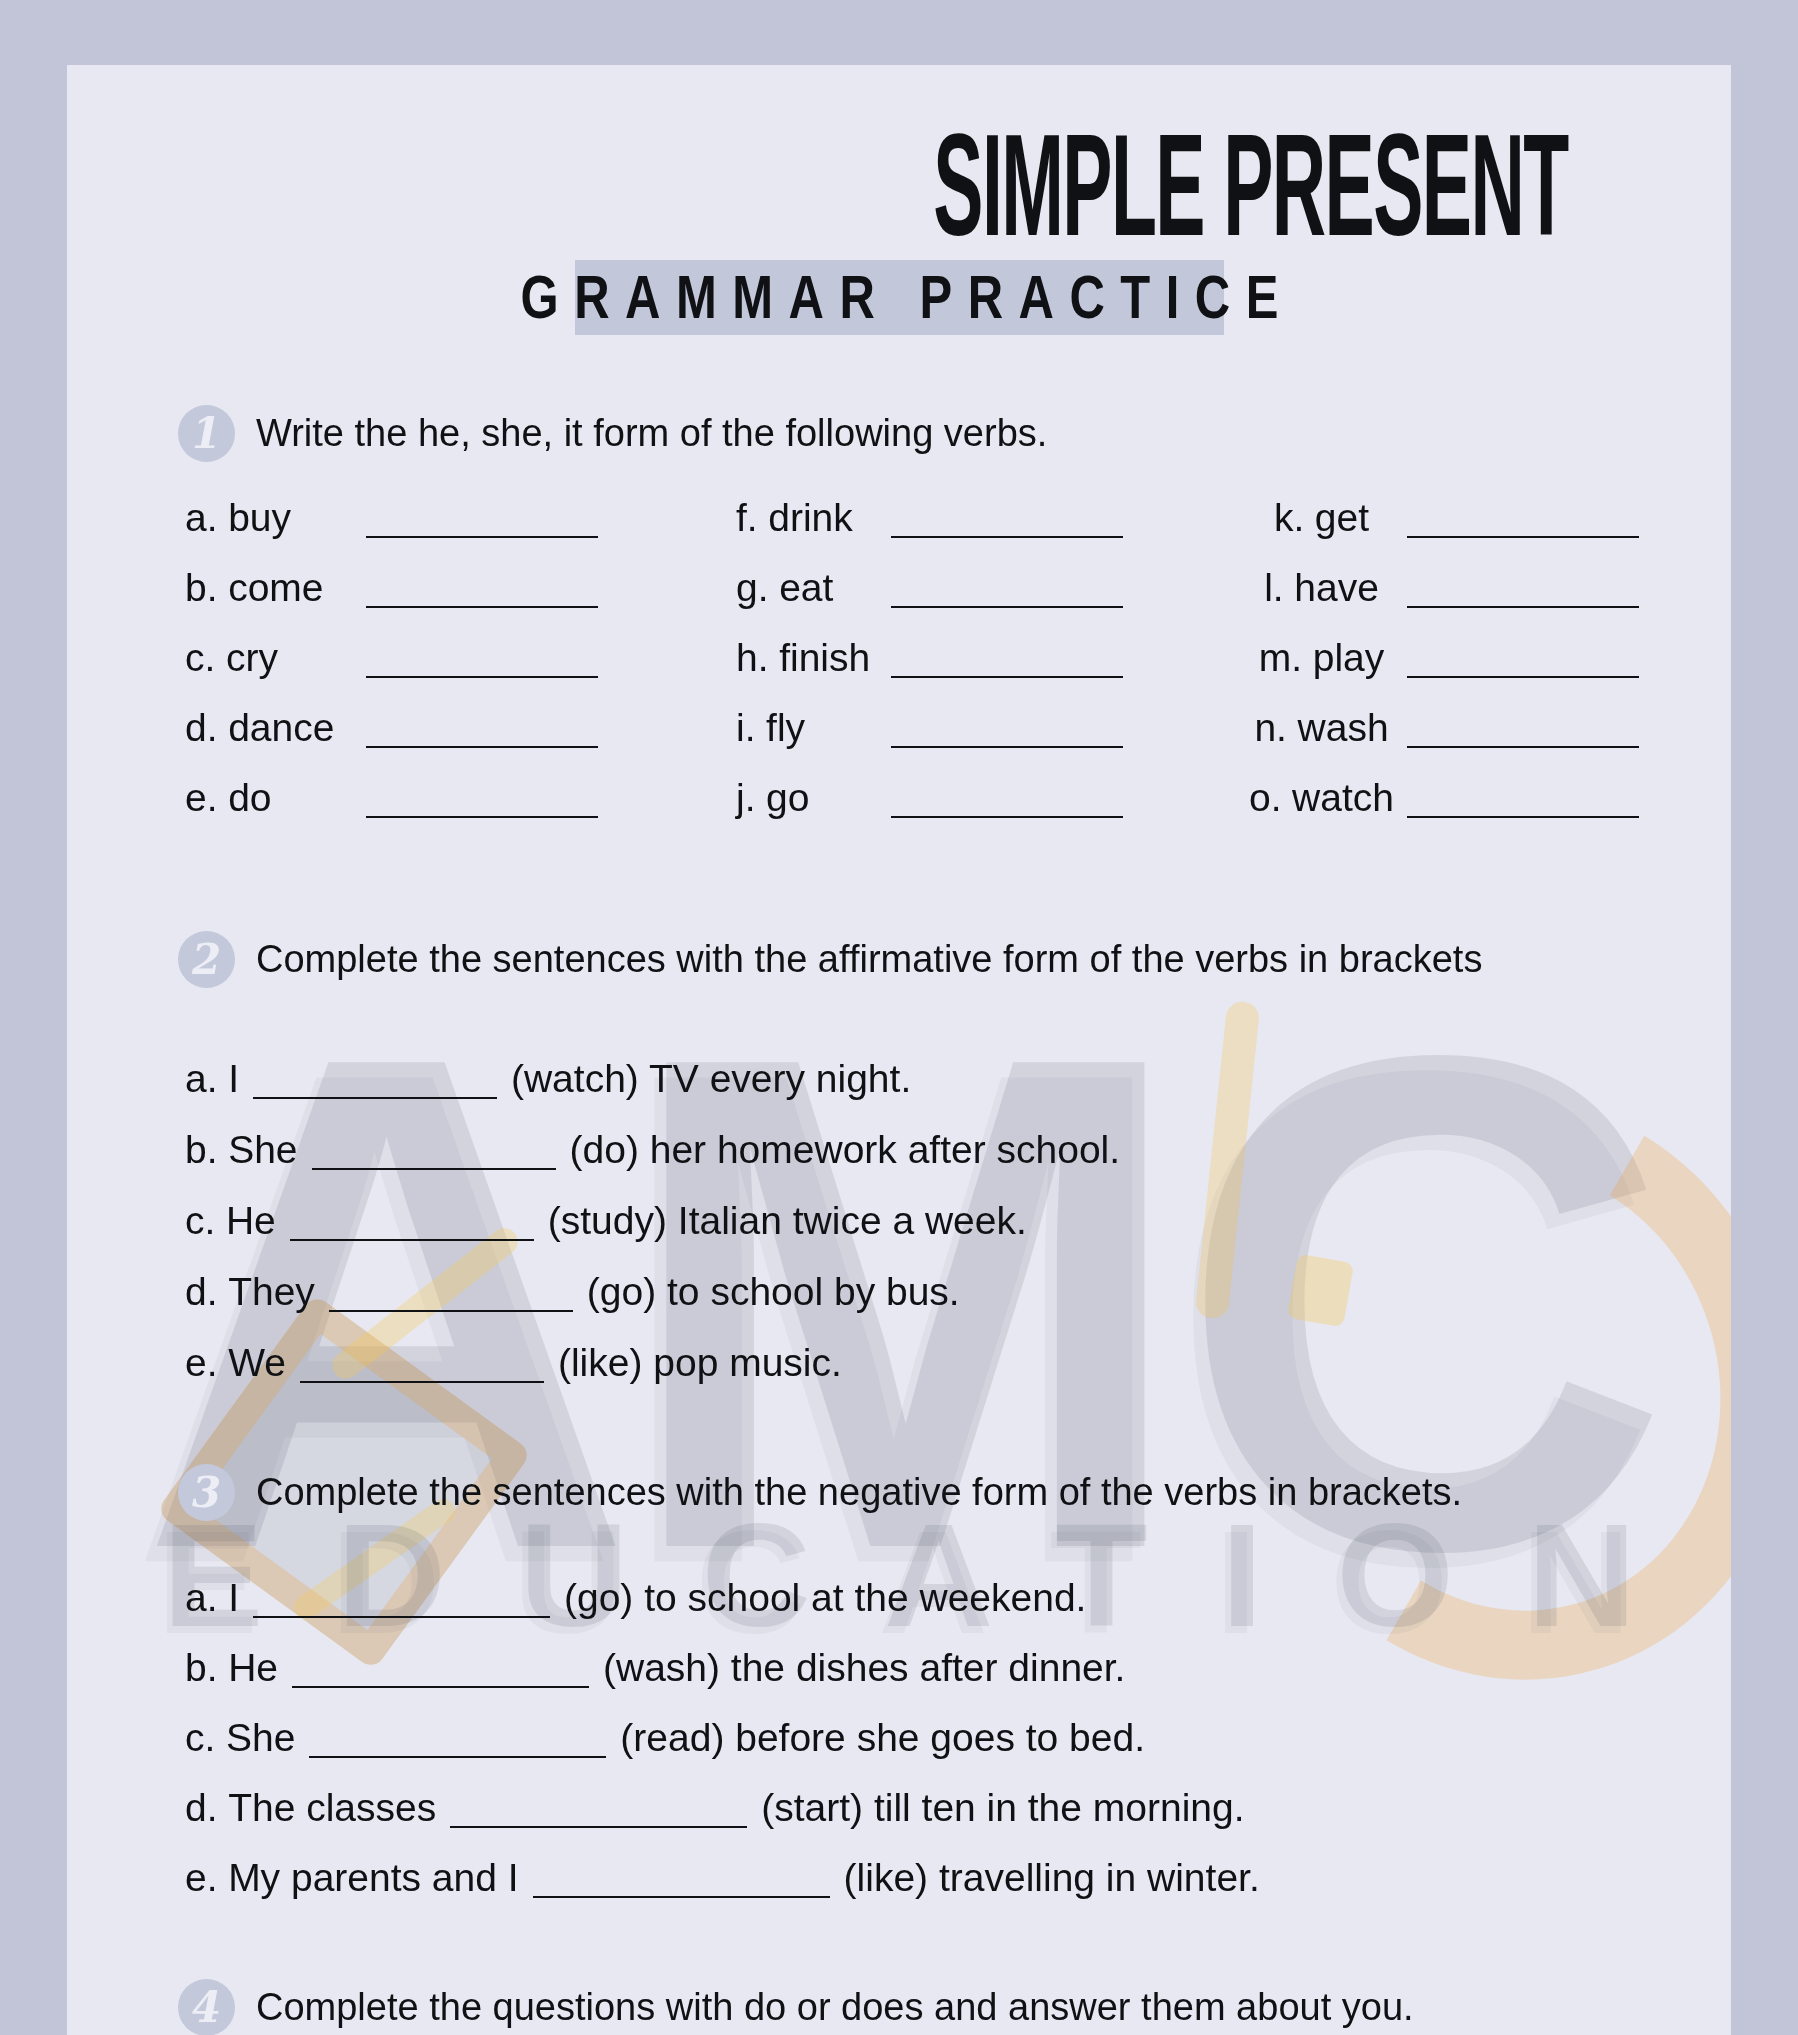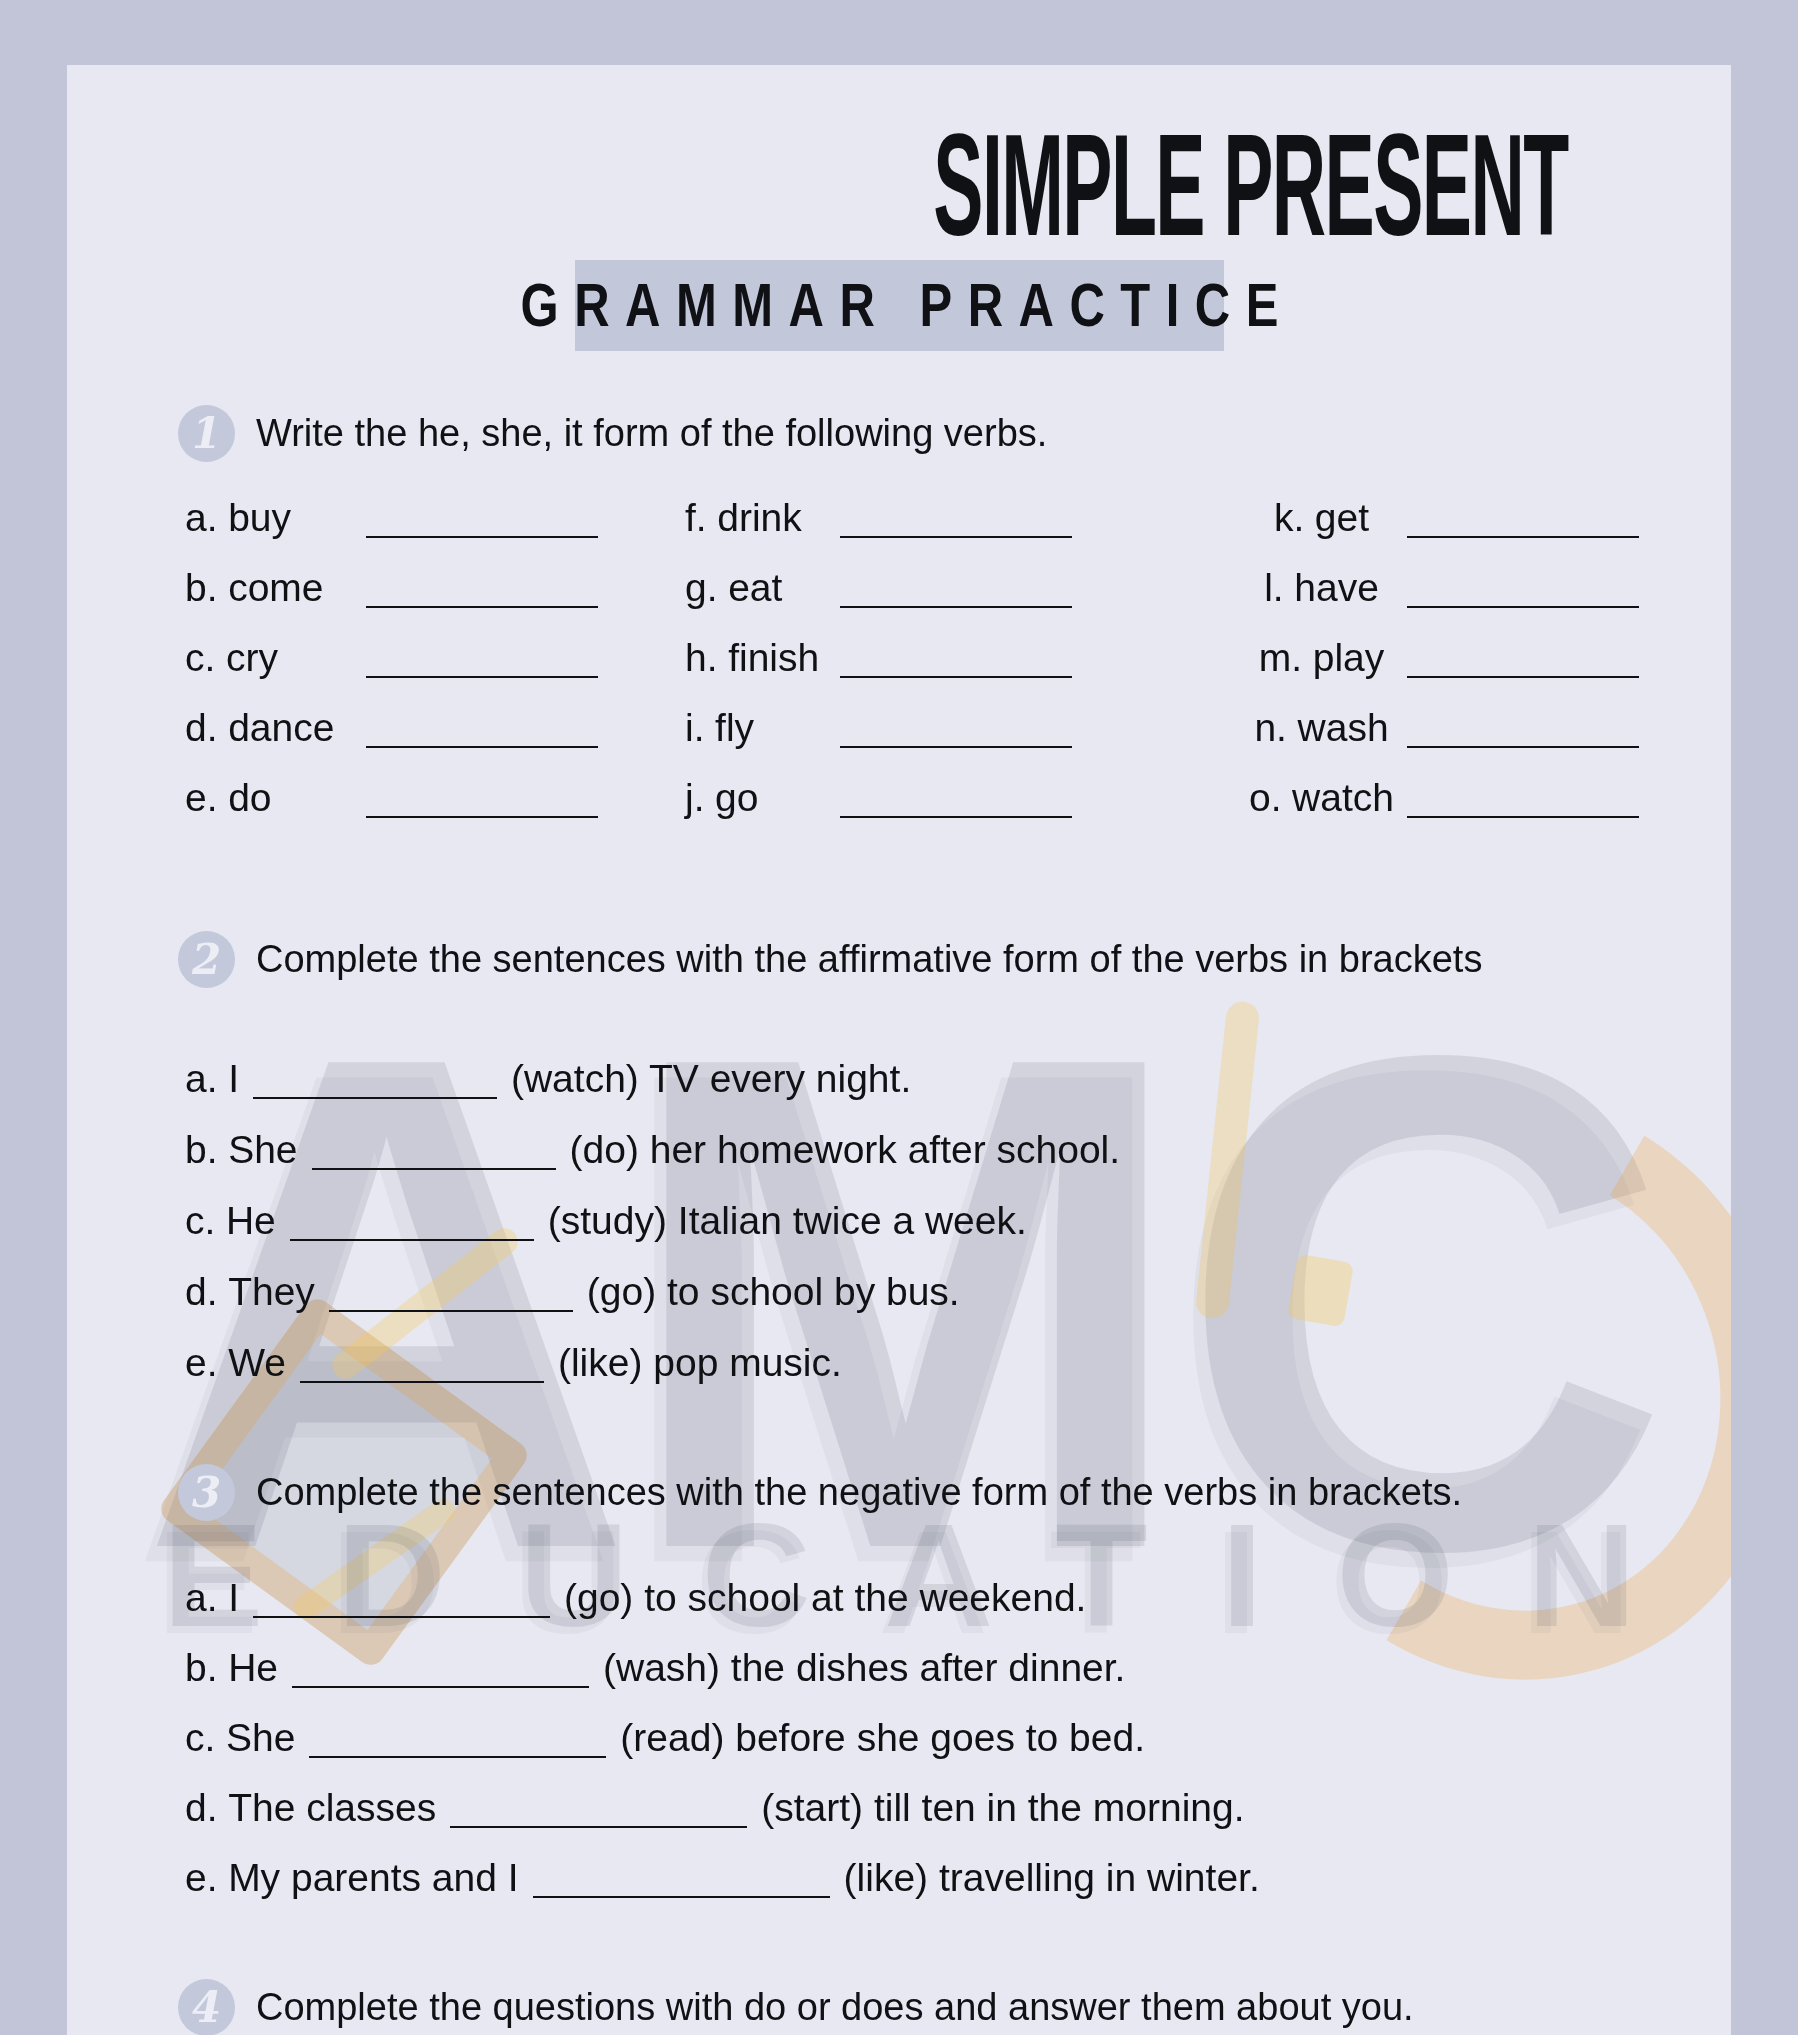--- a/index.html
+++ b/index.html
@@ -28,36 +28,36 @@
              background:rgba(250,200,70,0.26);transform:rotate(-35deg);}
   .wm-tassel{position:absolute;left:1144px;top:936px;width:33px;height:318px;border-radius:16.3px;
              background:rgba(250,190,60,0.25);transform:rotate(6deg);}
   .wm-buckle{position:absolute;left:1225px;top:1193px;width:57px;height:65px;border-radius:9.8px;
              background:rgba(250,200,70,0.30);transform:rotate(10deg);}
 
   
   .title{position:absolute;left:0;right:0;top:63px;height:114px;text-align:right;white-space:nowrap;}
   .title span{display:inline-block;font-weight:700;font-size:114px;line-height:114px;letter-spacing:-2.4px;
               transform:scale(0.66,1.27);}
-  .subbox{position:absolute;left:508px;top:195px;width:649px;height:91px;background:#c3c7da;
+  .subbox{position:absolute;left:508px;top:195px;width:649px;height:75px;background:#c3c7da;
           display:flex;align-items:center;justify-content:center;}
   .subbox span{display:inline-block;font-weight:700;font-size:49px;line-height:49px;
                letter-spacing:15.5px;text-indent:15.5px;white-space:nowrap;transform:scaleY(1.25);}
 
   
   .exhead{position:absolute;left:111px;height:57px;display:flex;align-items:center;gap:21px;white-space:nowrap;}
   .badge{flex:0 0 57px;width:57px;height:57px;border-radius:50%;background:#c3c8db;
          display:flex;align-items:center;justify-content:center;
          font-family:"DejaVu Serif",serif;font-style:italic;font-weight:700;font-size:42px;color:#edeef5;}
   .prompt{font-size:38px;line-height:49px;}
 
   
   .vcol{position:absolute;top:418px;}
   .vcol.c1{left:118px;width:415px;}
-  .vcol.c2{left:618px;width:389px;}
+  .vcol.c2{left:669px;width:389px;}
   .vcol.c3{left:1169px;width:405px;}
   .vrow{height:70px;line-height:70px;white-space:nowrap;font-size:39px;}
   .vl{display:inline-block;}
   .c1 .vl{width:181px;}
   .c2 .vl{width:155px;}
   .c3 .vl{width:171px;text-align:center;}
   .vletter{margin-right:10.6px;}
   .u{display:inline-block;height:0;border-bottom:2.4px solid #101114;vertical-align:-6.5px;}
   .u1{width:232px;}
 

